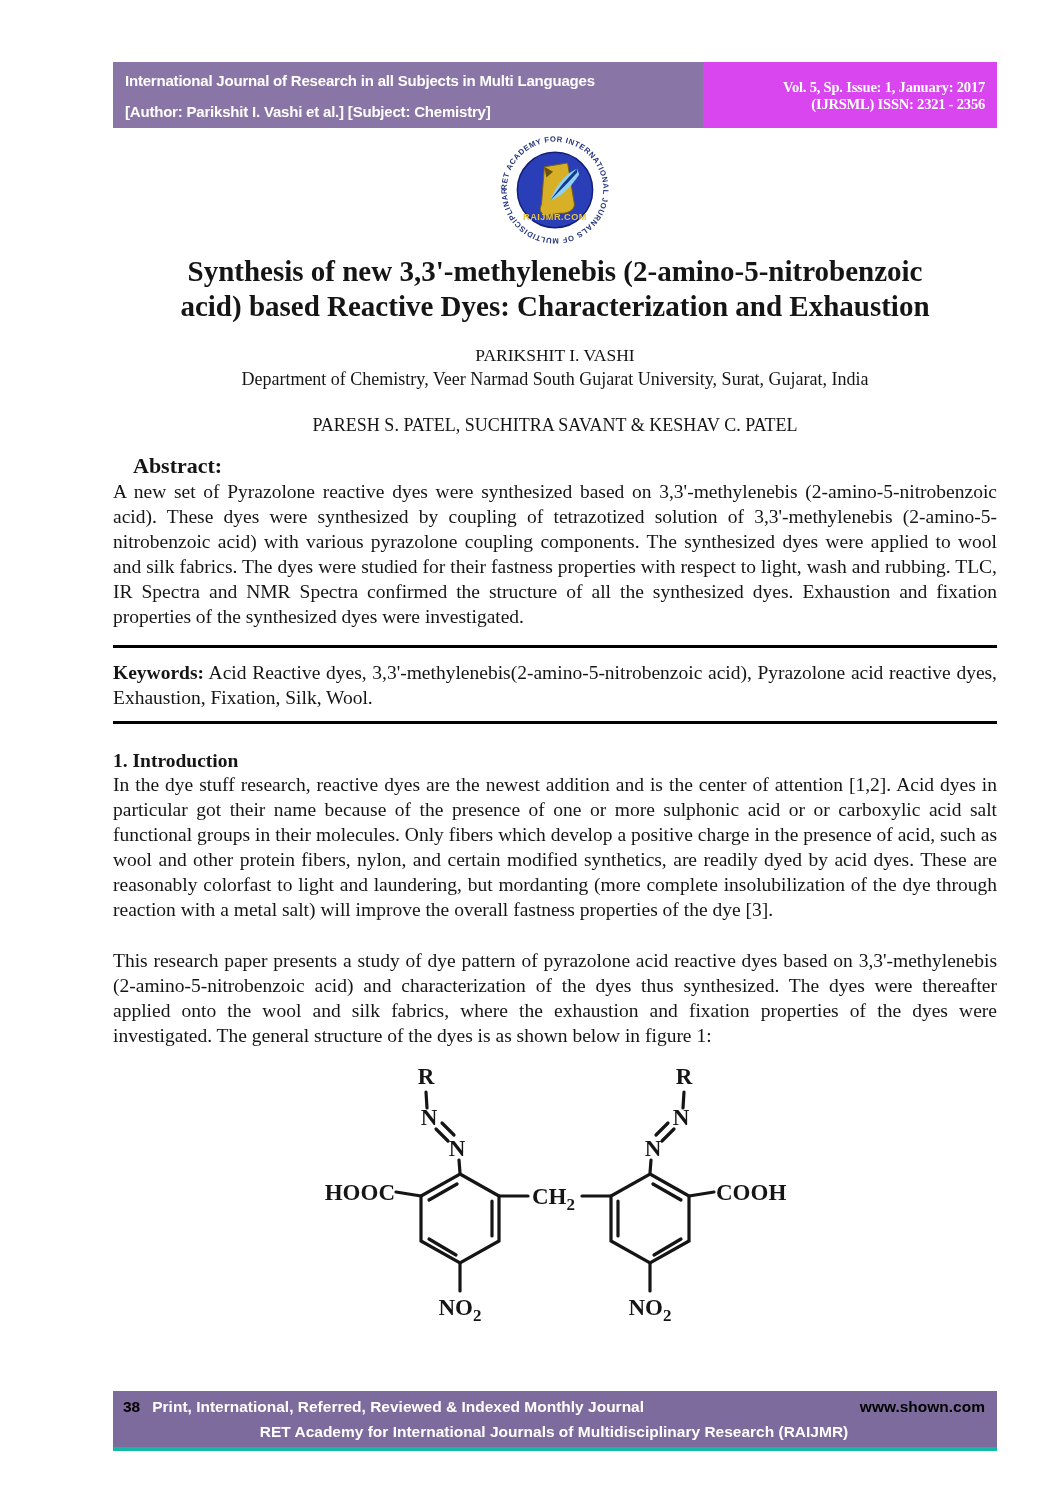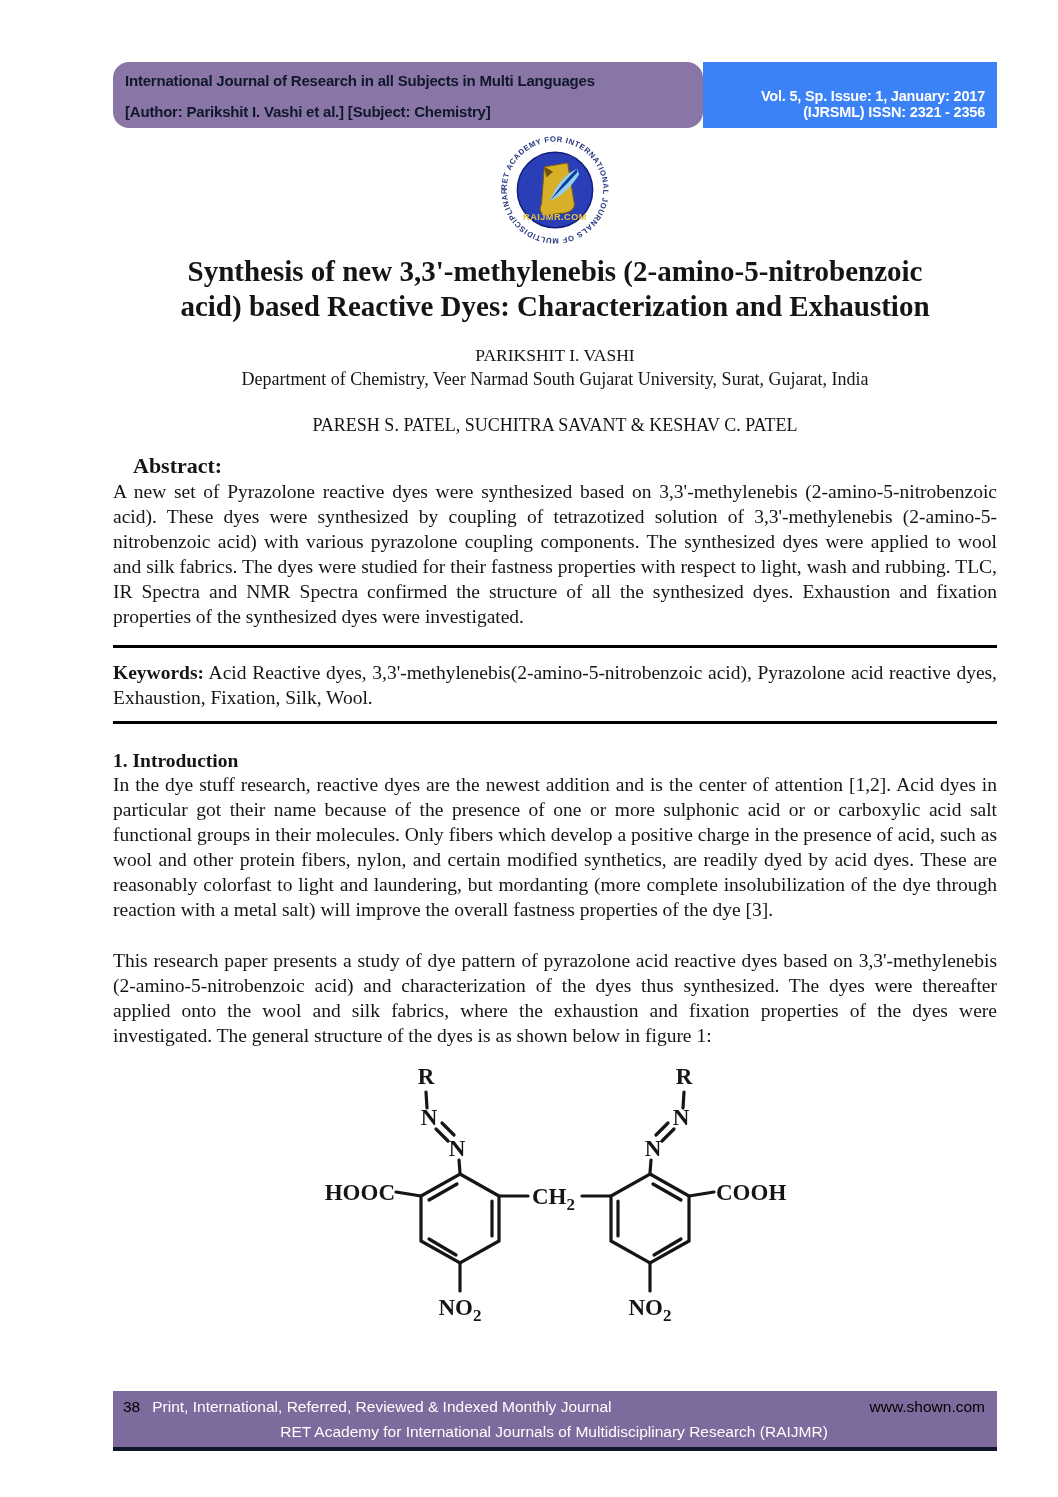--- a/index.html
+++ b/index.html
@@ -17,46 +17,45 @@
   .content {
     position: absolute;
     left: 113px;
     top: 0;
     width: 884px;
   }
   
   .header { display: flex; margin-top: 62px; height: 66px; }
   .header-left {
     background: #8a76a6;
-    color: #0f172a;
+    color: #ffffff;
     width: 590px;
     padding: 10px 14px 8px 12px;
     font-family: "Liberation Sans", sans-serif;
     font-weight: bold;
     font-size: 15px;
     letter-spacing: -0.2px;
     display: flex;
     flex-direction: column;
     justify-content: space-between;
     white-space: nowrap;
-    border-radius: 16px;
   }
   .header-right {
-    background: #3b82f6;
+    background: #d946ef;
     color: #ffffff;
     flex: 1;
     padding: 10px 12px 8px 8px;
-    font-family: Liberation Sans, sans-serif;
+    font-family: Liberation Serif, serif;
     font-weight: bold;
     font-size: 14.5px;
     letter-spacing: -0.2px;
     text-align: right;
     display: flex;
     flex-direction: column;
-    justify-content: flex-end;
+    justify-content: center;
     white-space: nowrap;
   }
   
   .logo-wrap { text-align: center; margin-top: 6px; height: 112px; }
   
   .title {
     margin: 8px 0 0 0;
     text-align: center;
     font-size: 29px;
     font-weight: bold;
@@ -86,24 +85,24 @@
     margin-top: 0px;
   }
   .chem-label { font-family: "Liberation Serif", serif; font-weight: bold; }
   
   .footer {
     position: absolute;
     left: 113px;
     top: 1391px;
     width: 884px;
     background: #7e6b9d;
-    border-bottom: 4px solid #0f172a;
+    border-bottom: 4px solid #14b8a6;
     color: #ffffff;
     font-family: "Liberation Sans", sans-serif;
-    font-weight: normal;
+    font-weight: bold;
     padding: 7px 12px 6px 10px;
   }
   .footer-line1 { display: flex; align-items: baseline; font-size: 15.5px; }
   .footer-num  { color: #000000; margin-right: 12px; }
   .footer-site { color: #000000; margin-left: auto; }
   .footer-line2 { text-align: center; font-size: 15.5px; margin-top: 7px; }
 </style>
 </head>
 <body>
 

